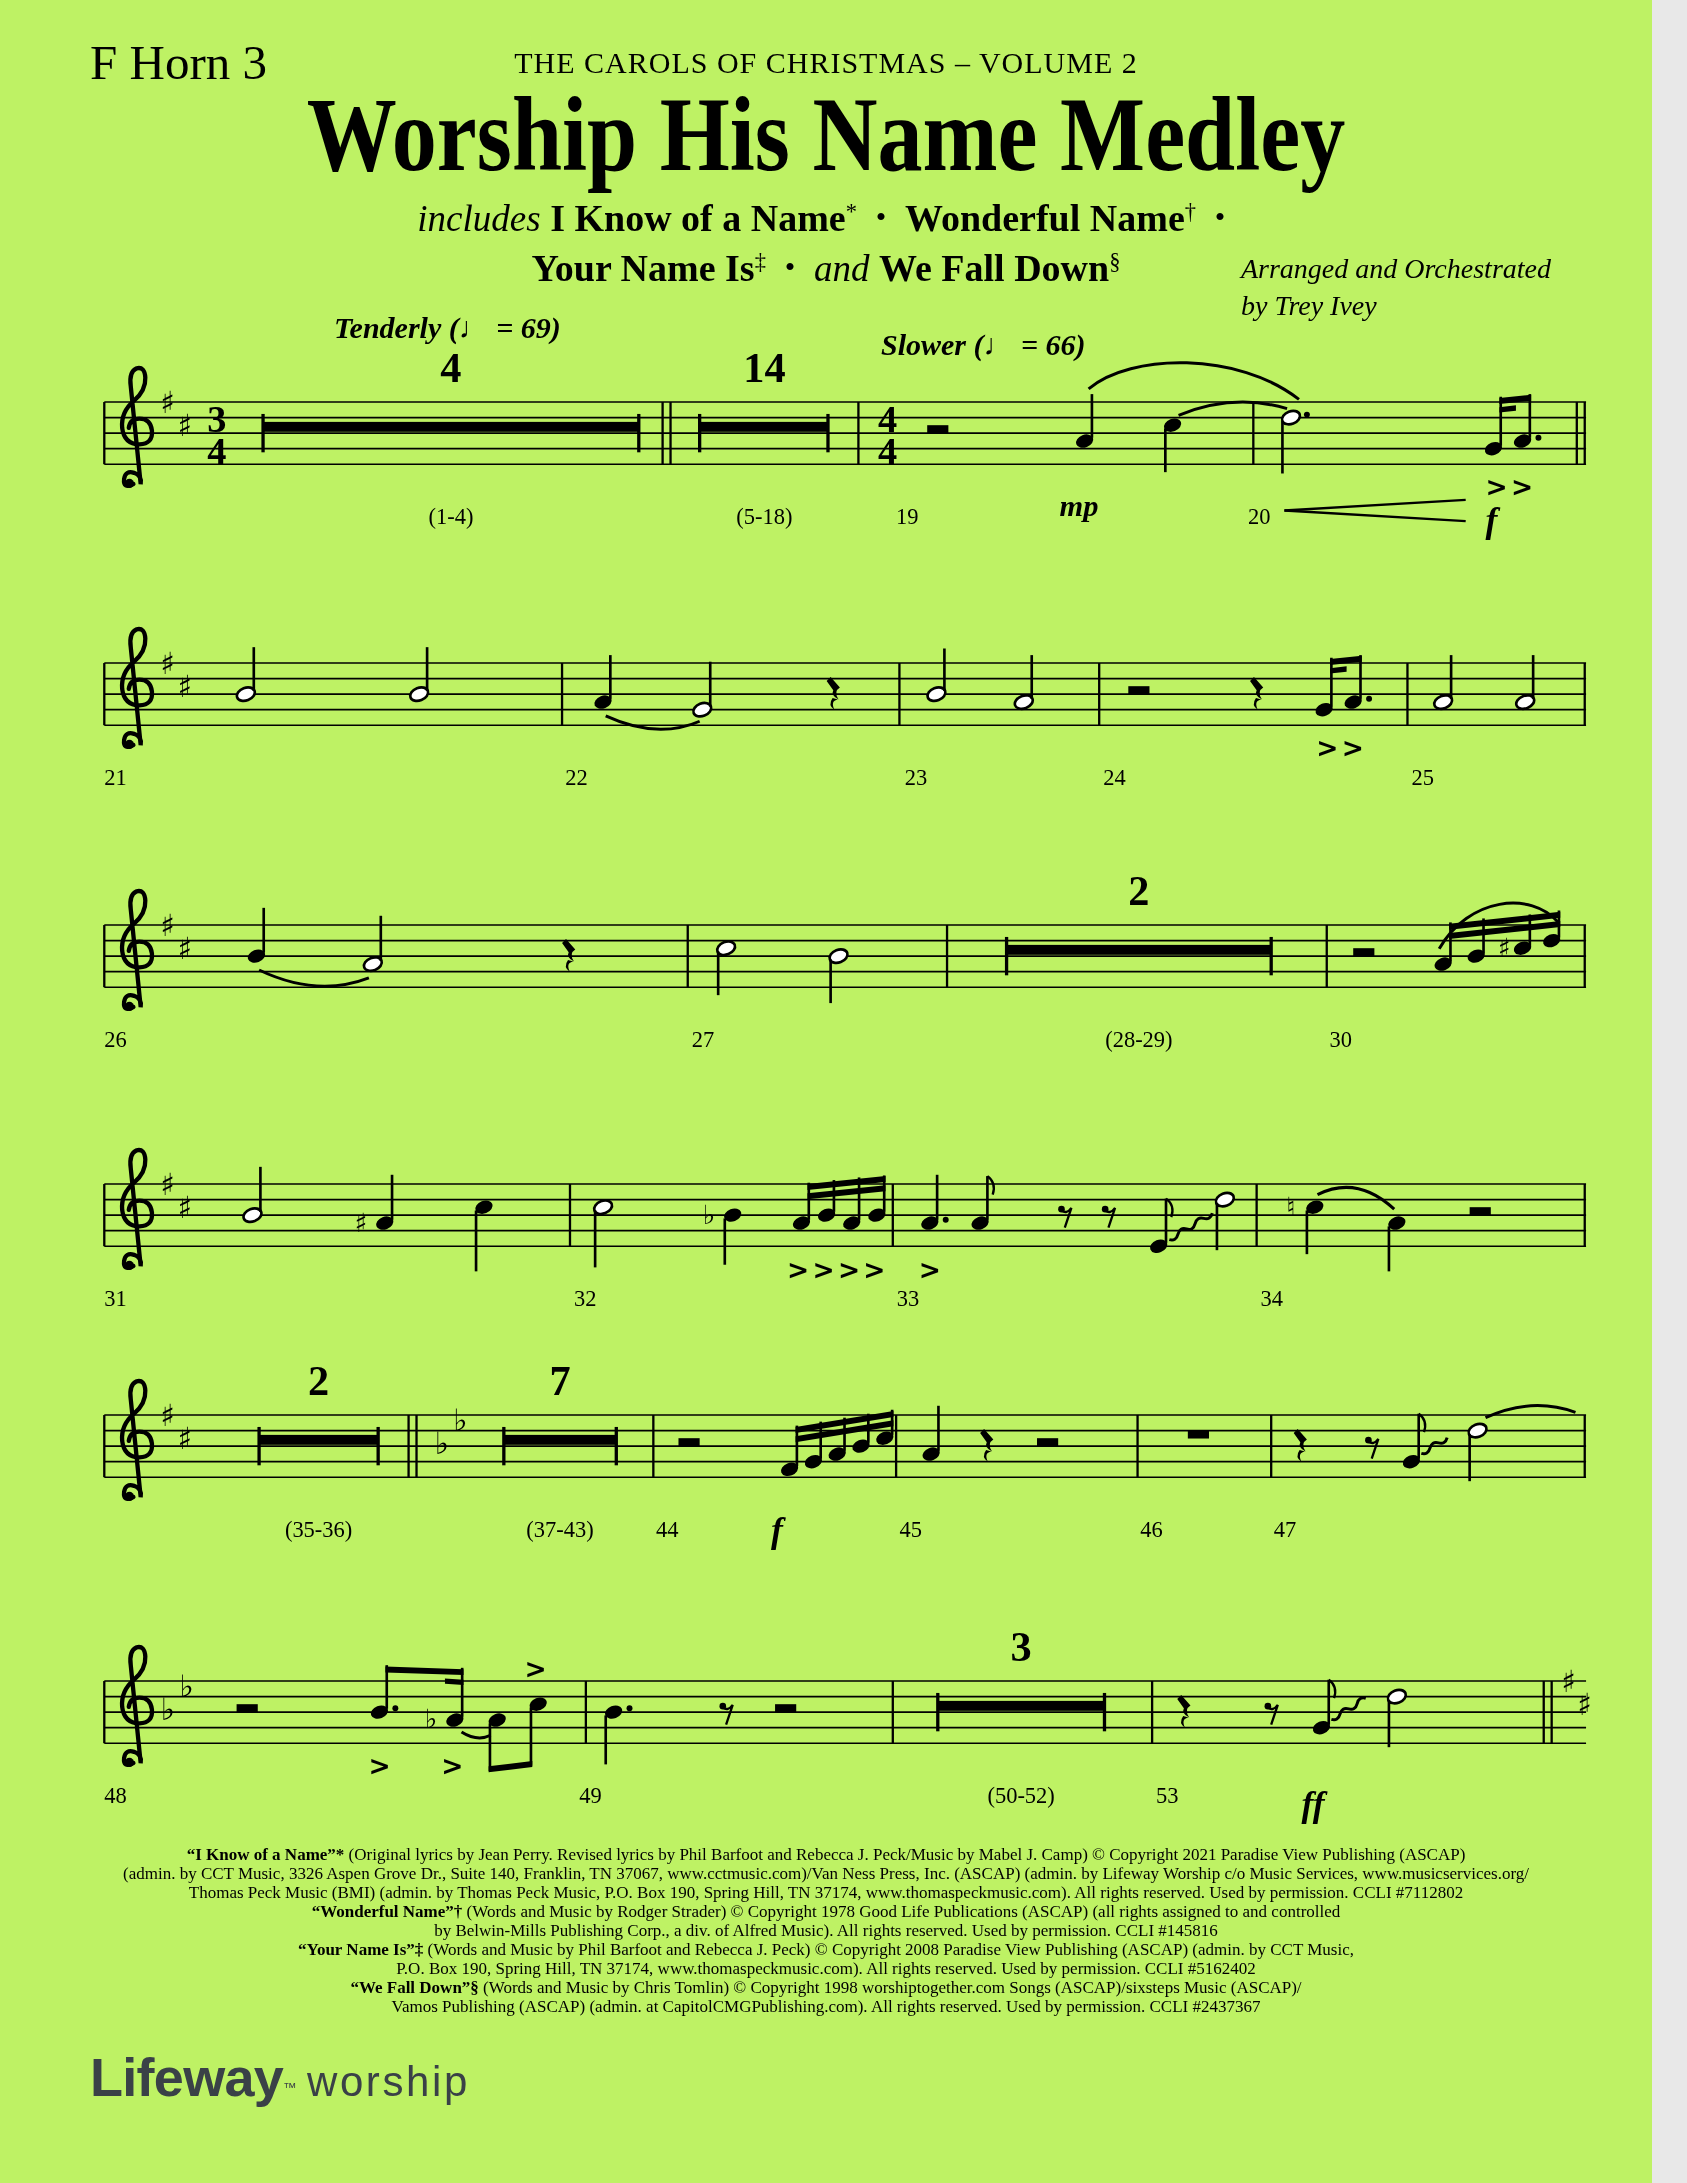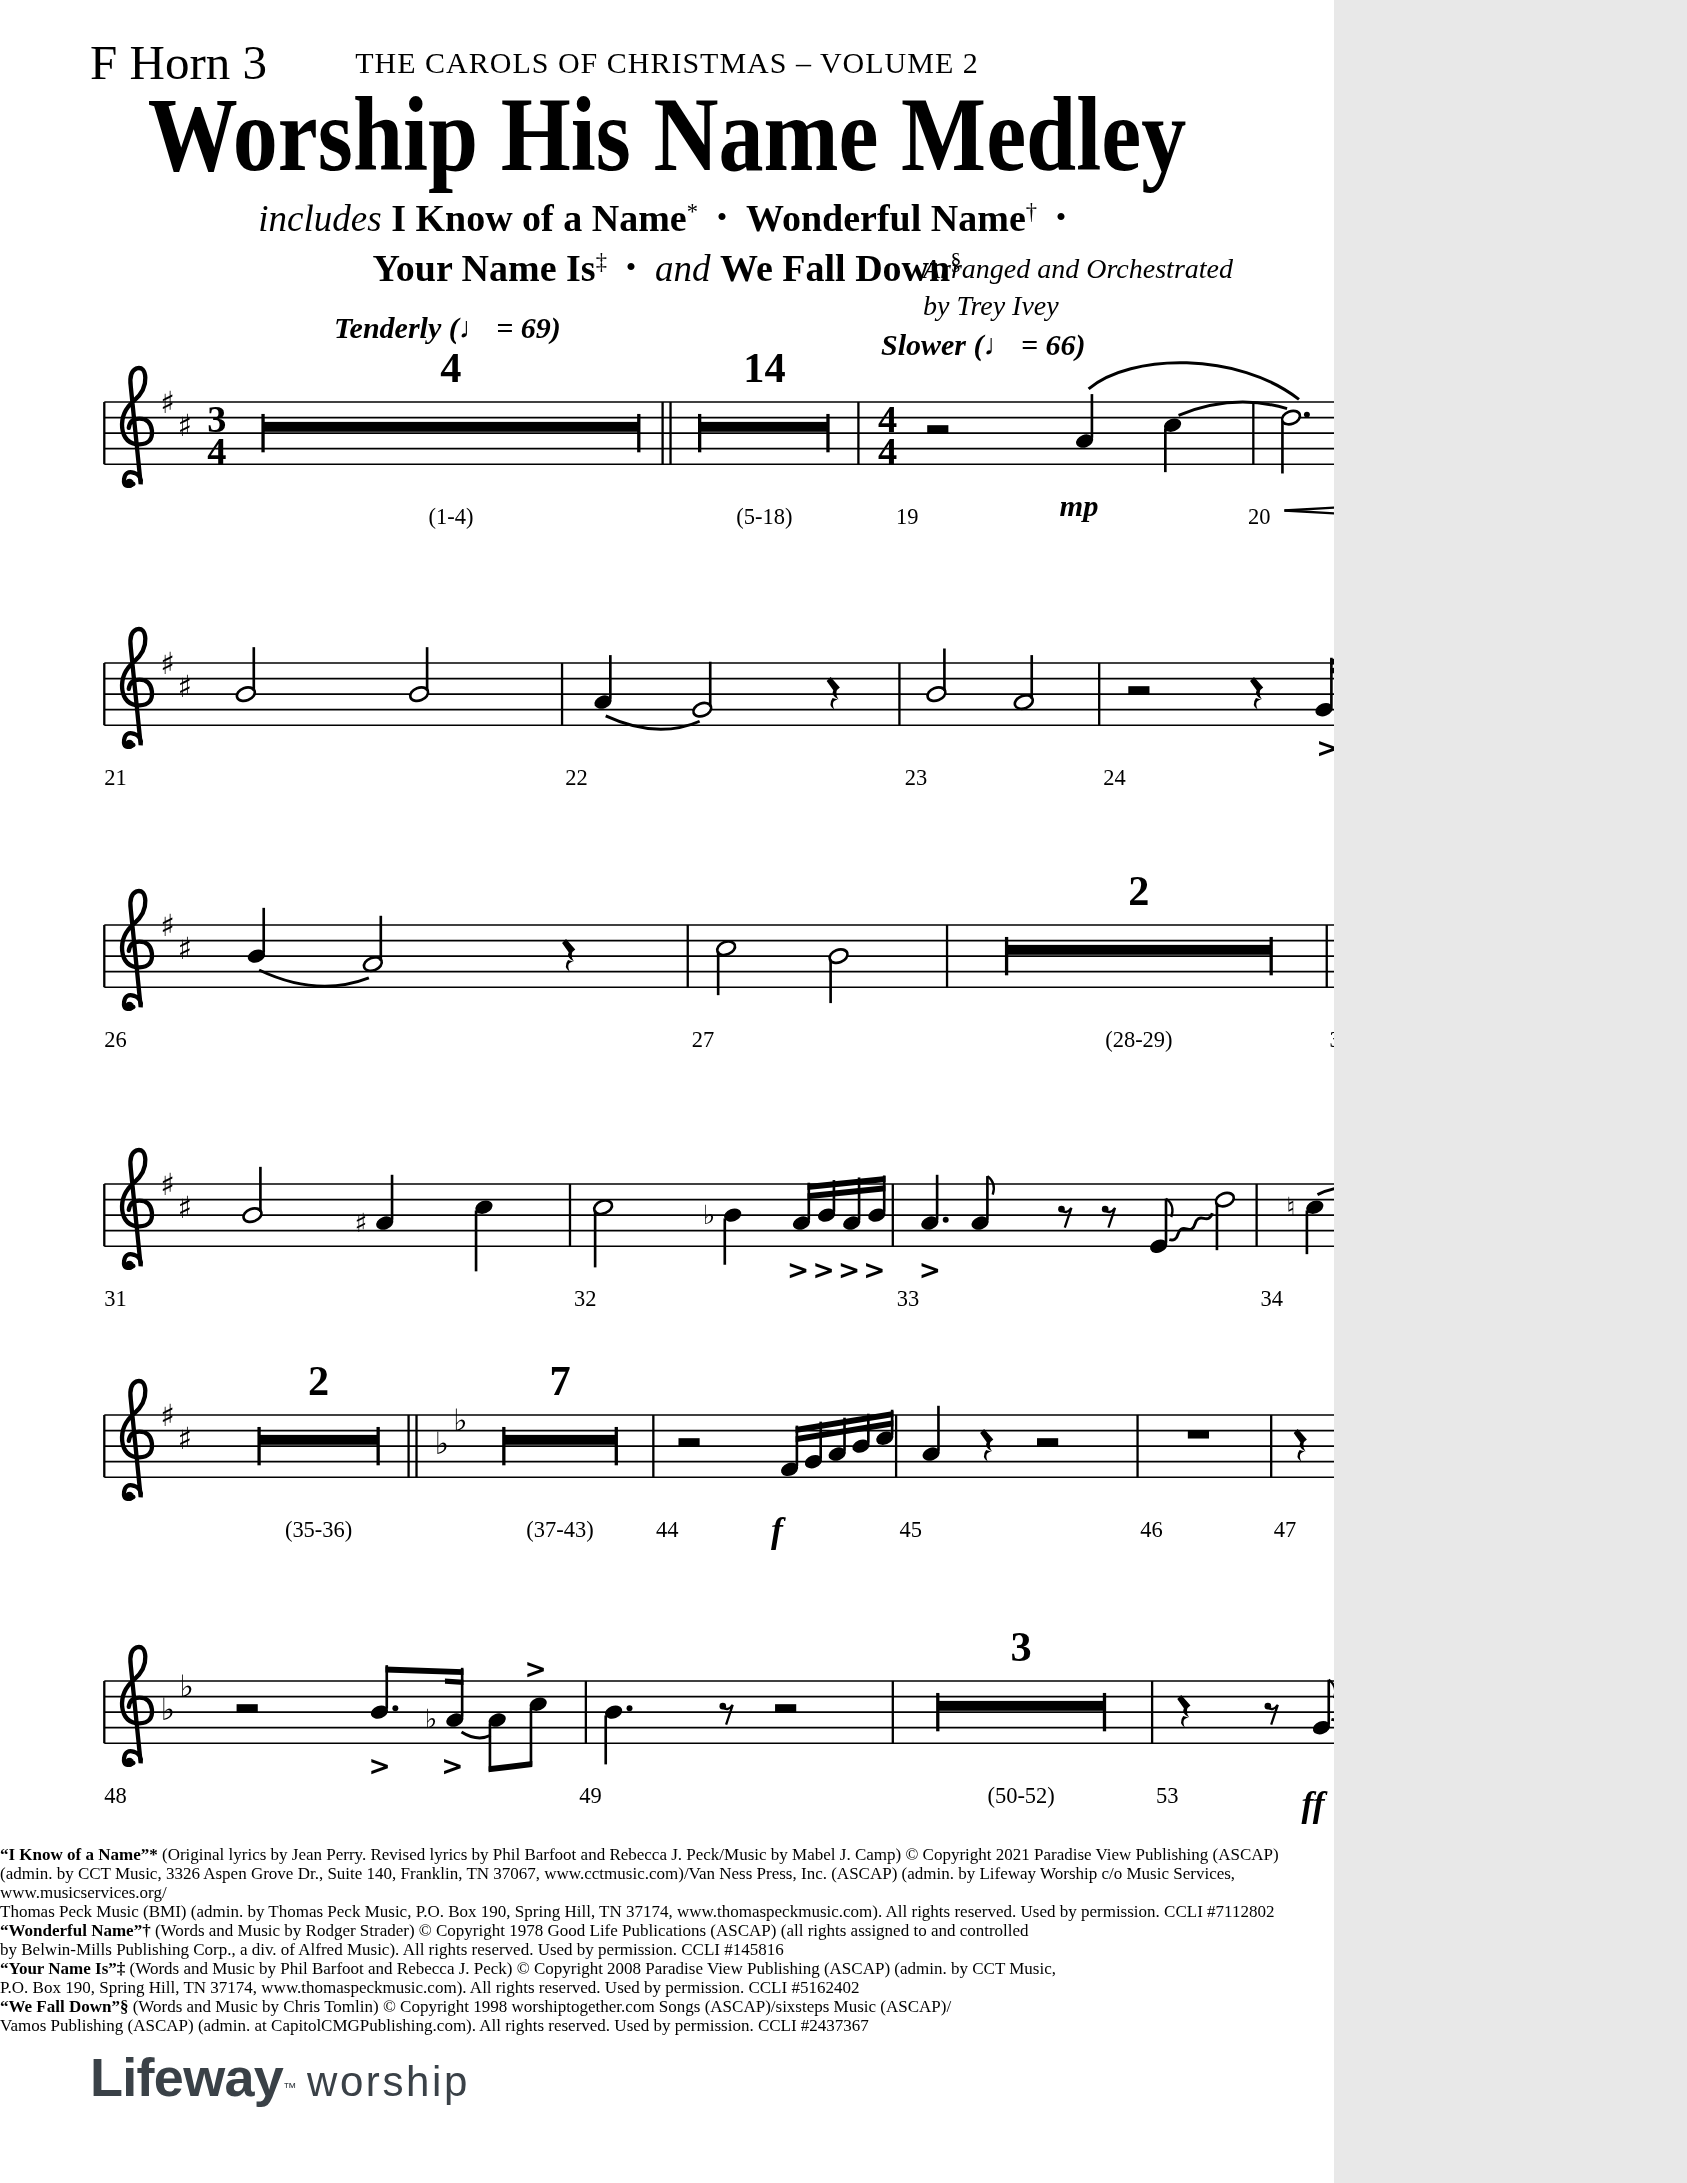--- a/index.html
+++ b/index.html
@@ -1,16 +1,16 @@
 <!DOCTYPE html>
 <html style="font-size:10.6px"><head>
 <meta charset="utf-8">
 <style>
   html,body{margin:0;padding:0;background:#e8e8e8}
-  .page{position:relative;width:1334px;height:2183px;background:#ffffff;
+  .page{position:relative;width:1652px;height:2183px;background:#bef264;
         font-family:"Liberation Serif",serif;color:#000;overflow:hidden}
   .abs{position:absolute}
   .center{left:0;width:100%;text-align:center}
 
   .part-name{left:90px;top:34px;font-size:49px}
   .series{top:46px;font-size:30px;letter-spacing:1px}
   .title{top:74px;font-size:106px;font-weight:bold;transform:scaleX(.85);white-space:nowrap}
   .inc{font-size:38px;white-space:nowrap}
   .inc1{top:196px}.inc2{top:246px}
   .inc .it{font-style:italic;font-weight:normal;font-size:37px}
@@ -35,21 +35,21 @@
   .mrn{font:bold 64px "Liberation Serif",serif;text-anchor:middle}
   .num{font:34px "Liberation Serif",serif}
   .rng{font:34px "Liberation Serif",serif;text-anchor:middle}
   .acc{font:46px "DejaVu Sans",sans-serif;text-anchor:middle}
   .acs{font:40px "DejaVu Sans",sans-serif;text-anchor:middle}
   .dyn{font:italic bold 46px "Liberation Serif",serif}
   .dyn2{font:italic bold 54px "Liberation Serif",serif}
   .accent{font:bold 40px "DejaVu Sans",sans-serif;letter-spacing:5px}
   .accent1{font:bold 40px "DejaVu Sans",sans-serif;text-anchor:middle}
 
-  .footer{top:1845px;left:0;width:100%;text-align:left;font-size:17px;line-height:19px}
+  .footer{top:1845px;left:0;width:100%;text-align:center;font-size:17px;line-height:19px}
   .fb{font-weight:bold}
 
   .logo{left:90px;top:2046px;font-family:"Liberation Sans",sans-serif;color:#3a4147;white-space:nowrap}
   .logo .brand{font-size:54px;font-weight:bold;letter-spacing:-0.7px}
   .logo .tm{font-size:13.2px;vertical-align:4px}
   .logo .word{font-size:42px;font-weight:400;letter-spacing:2.6px;margin-left:10.6px}
 </style>
 </head>
 <body>
 

